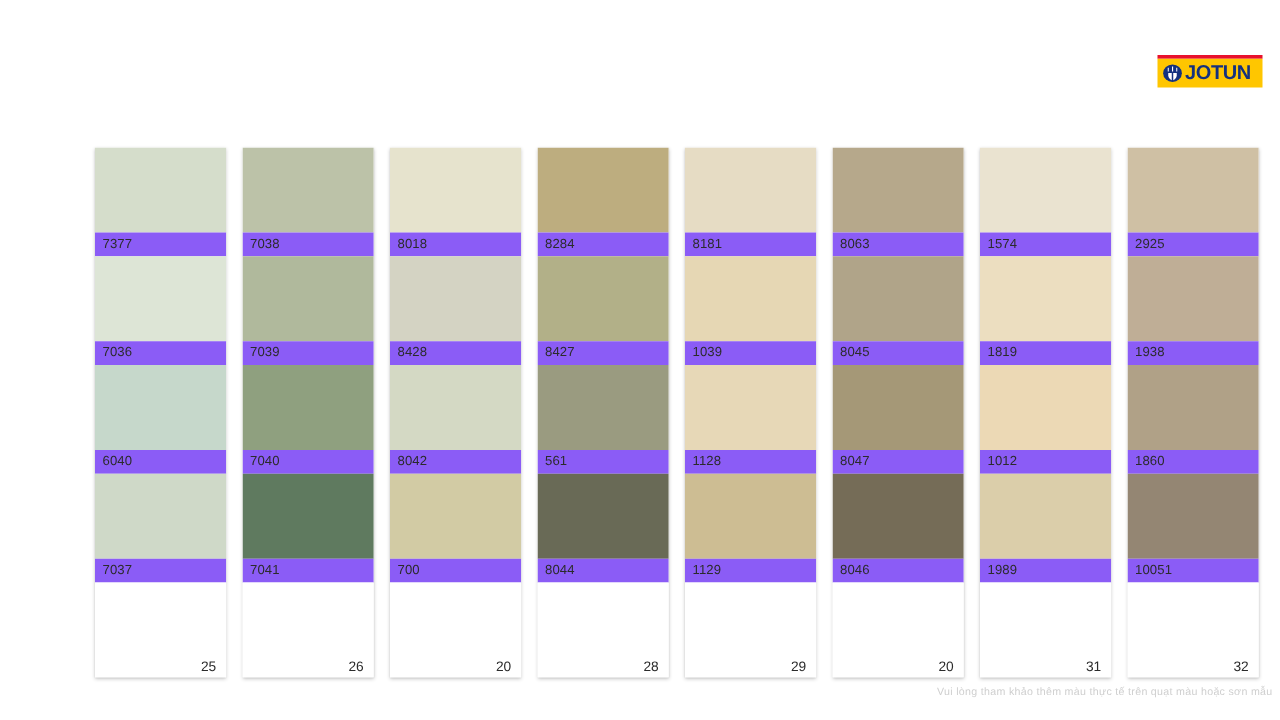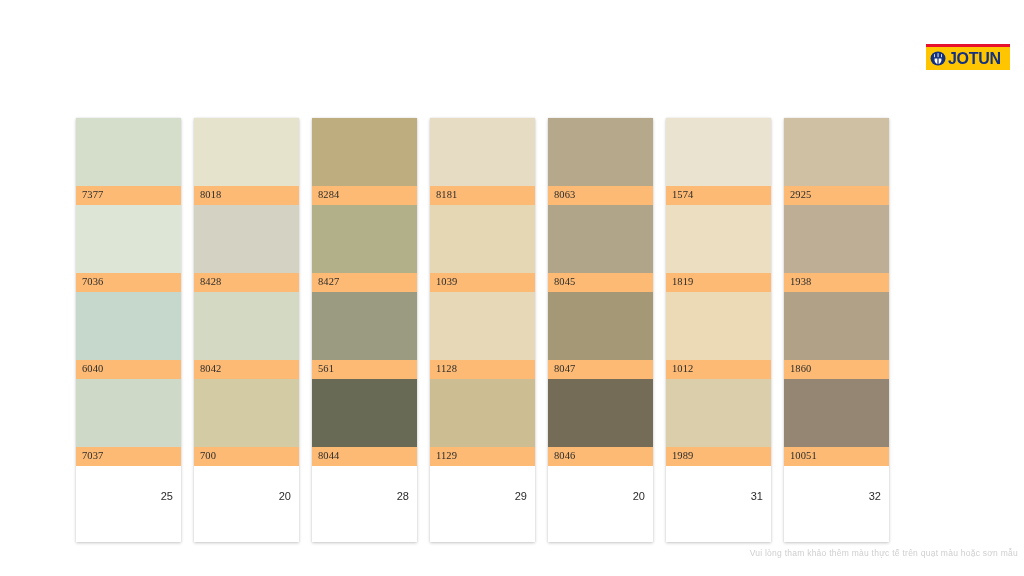--- a/index.html
+++ b/index.html
@@ -100,38 +100,37 @@
   .swatch {
     width: 100%;
     height: 68px;
     flex: 0 0 68px;
   }
 
   .swatch-label {
     width: 100%;
     height: 19px;
     flex: 0 0 19px;
-    background: #fdba74;
+    background: #8b5cf6;
     display: flex;
     align-items: center;
     padding-left: 6px;
     font-size: 10.5px;
     color: #2b2b2b;
     line-height: 1;
     letter-spacing: 0.1px;
-    font-family: Liberation Serif, serif;
   }
 
   .card-footer {
     flex: 1 1 auto;
     background: #ffffff;
     display: flex;
-    align-items: center;
+    align-items: flex-end;
     justify-content: flex-end;
-    padding: 0 8px 16px 0;
+    padding: 0 8px 2px 0;
   }
   .page-number {
     font-size: 11px;
     color: #2b2b2b;
     line-height: 1;
   }
 
   
   .footnote {
     position: absolute;
@@ -177,20 +176,33 @@
         <div class="swatch-label">7036</div>
         <div class="swatch" style="background: rgb(198, 216, 203);"></div>
         <div class="swatch-label">6040</div>
         <div class="swatch" style="background: rgb(207, 217, 200);"></div>
         <div class="swatch-label">7037</div>
         <div class="card-footer">
           <span class="page-number">25</span>
         </div>
       </div>
       <div class="card">
+        <div class="swatch" style="background: rgb(188, 194, 168);"></div>
+        <div class="swatch-label">7038</div>
+        <div class="swatch" style="background: rgb(176, 185, 156);"></div>
+        <div class="swatch-label">7039</div>
+        <div class="swatch" style="background: rgb(143, 160, 127);"></div>
+        <div class="swatch-label">7040</div>
+        <div class="swatch" style="background: rgb(95, 122, 95);"></div>
+        <div class="swatch-label">7041</div>
+        <div class="card-footer">
+          <span class="page-number">26</span>
+        </div>
+      </div>
+      <div class="card">
         <div class="swatch" style="background: rgb(230, 227, 205);"></div>
         <div class="swatch-label">8018</div>
         <div class="swatch" style="background: rgb(212, 211, 195);"></div>
         <div class="swatch-label">8428</div>
         <div class="swatch" style="background: rgb(212, 217, 196);"></div>
         <div class="swatch-label">8042</div>
         <div class="swatch" style="background: rgb(210, 203, 164);"></div>
         <div class="swatch-label">700</div>
         <div class="card-footer">
           <span class="page-number">20</span>

